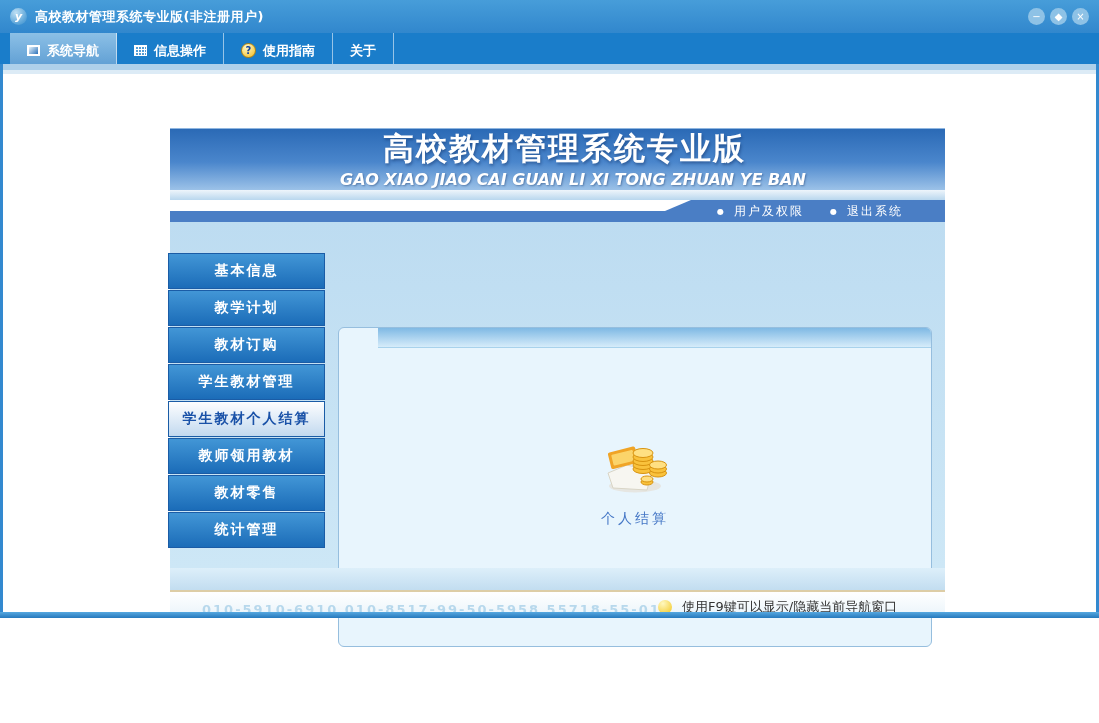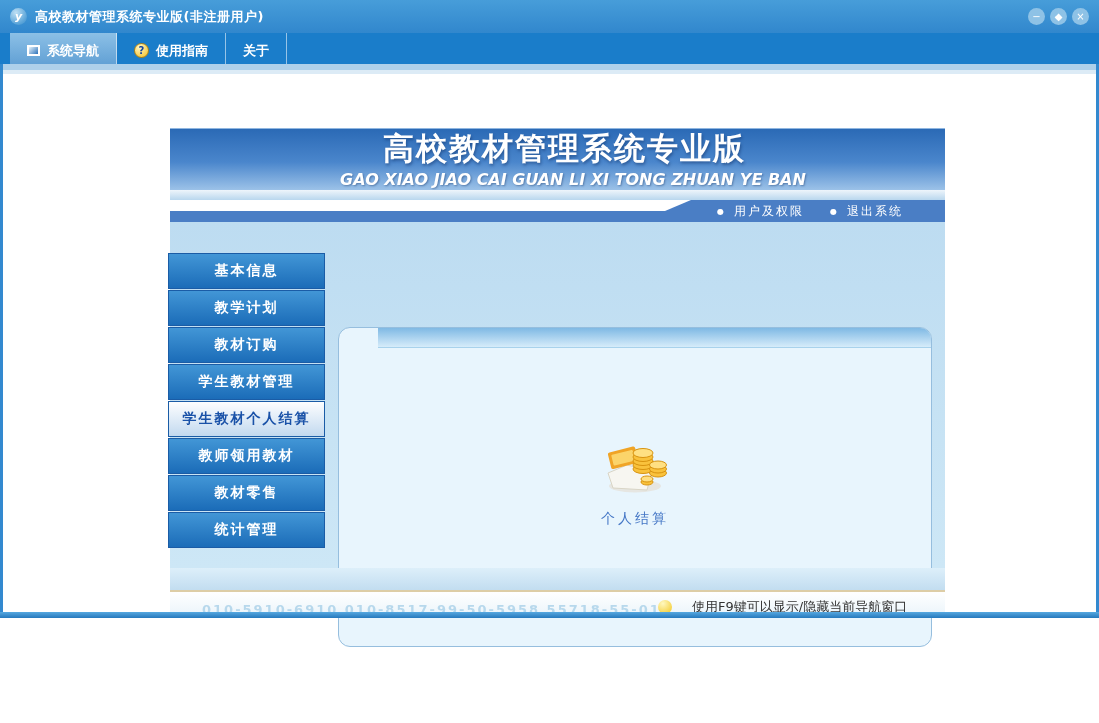--- a/index.html
+++ b/index.html
@@ -70,35 +70,35 @@
     background:linear-gradient(#bddcf1,#cde7f6); }
 
   .sidebar { position:absolute; left:-2px; top:125px; width:157px; }
   .side-item { height:36px; margin-bottom:1px;
     background:linear-gradient(#4296d6,#1b6cb8); border:1px solid #1a5ca6;
     color:#fff; font-size:14px; font-weight:bold; letter-spacing:2px;
     display:flex; align-items:center; justify-content:center; cursor:pointer; white-space:nowrap; }
   .side-item.active { background:linear-gradient(#fdfeff,#c2d9ef); color:#1a52a8; }
 
   .panel { position:absolute; left:168px; top:105px; width:594px; height:320px;
-    background:#e8f5fd; border:1px solid #96bede; border-radius:12px; overflow:hidden;padding-left:39px; }
+    background:#e8f5fd; border:1px solid #96bede; border-radius:6px; overflow:hidden;padding-left:39px; }
   .panel-header { height:20px; background:linear-gradient(#7fb9e4,#d6ecfa);
     border-bottom:1px solid #a8d2ec; }
   .shortcut { position:absolute; left:50%; top:112px; transform:translateX(-50%);
     display:flex; flex-direction:column; align-items:center; cursor:pointer; }
   .shortcut-label { margin-top:16px; color:#4577c6; font-size:14px; letter-spacing:3px; white-space:nowrap; }
 
   .bottom-strip { position:absolute; left:0; top:440px; width:775px; height:22px;
     background:linear-gradient(#ddeffa,#c2ddf0); }
   .tan-line { position:absolute; left:0; top:462px; width:775px; height:2px; background:#ddcda6; }
   .statusbox { position:absolute; left:0; top:464px; width:775px; height:20px;
     background:linear-gradient(#ffffff,#eef6fb); overflow:hidden; }
   .status-left { position:absolute; left:32px; top:10px; color:#b7d8ec; font-size:13px;
     font-weight:bold; letter-spacing:2px; white-space:nowrap; }
-  .status-hint { position:absolute; left:488px; top:6px; display:flex; align-items:flex-start; gap:20px; }
+  .status-hint { position:absolute; left:488px; top:6px; display:flex; align-items:flex-start; gap:10px; }
   .bulb { width:14px; height:14px; border-radius:50%; margin-top:2px;
     background:radial-gradient(circle at 35% 25%, #fff8c0, #f2c61e); flex:0 0 auto; }
   .hint-text { color:#333; font-size:13px; white-space:nowrap; }
 </style>
 </head>
 <body>
 
 <div id="stage">
 
   <div class="titlebar">
@@ -108,20 +108,24 @@
       <div class="win-btn">−</div>
       <div class="win-btn">◆</div>
       <div class="win-btn">×</div>
     </div>
   </div>
 
   <div class="tabbar">
     <div class="tab active">
       <span class="ic-monitor"></span>
       <span>系统导航</span>
+    </div>
+    <div class="tab">
+      <span class="ic-grid"></span>
+      <span>信息操作</span>
     </div>
     <div class="tab">
       <span class="ic-help">?</span>
       <span>使用指南</span>
     </div>
     <div class="tab">
       <span>关于</span>
     </div>
   </div>
 

